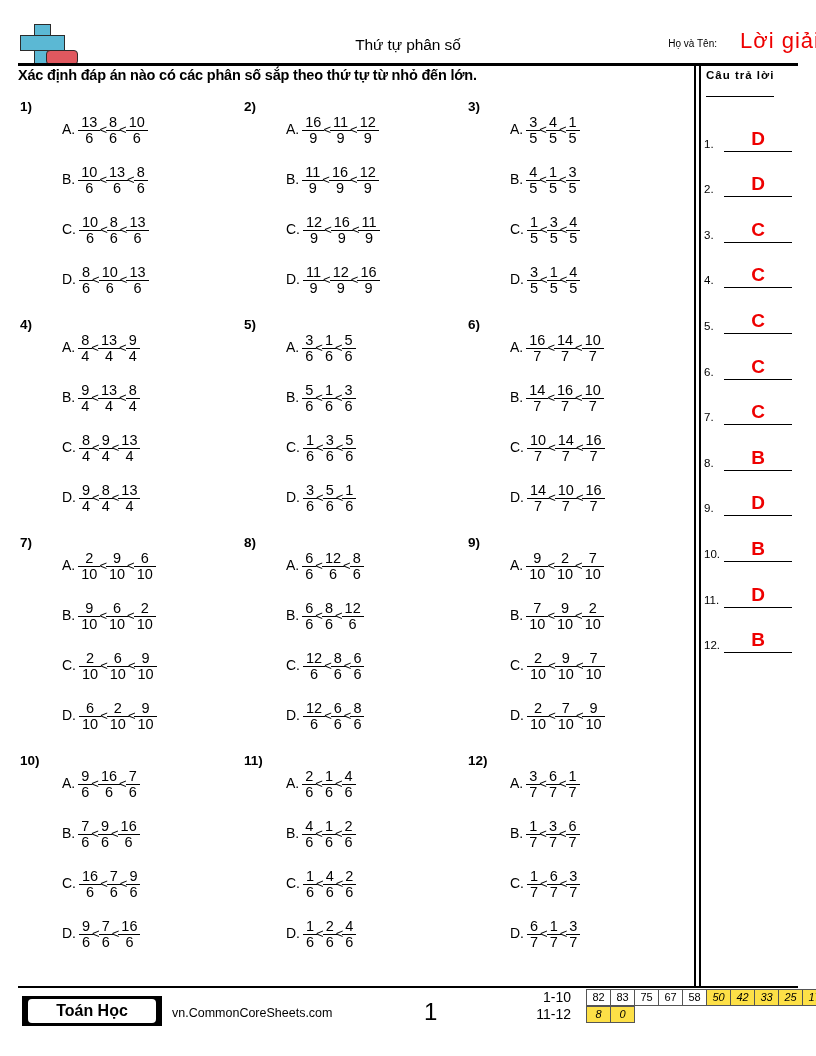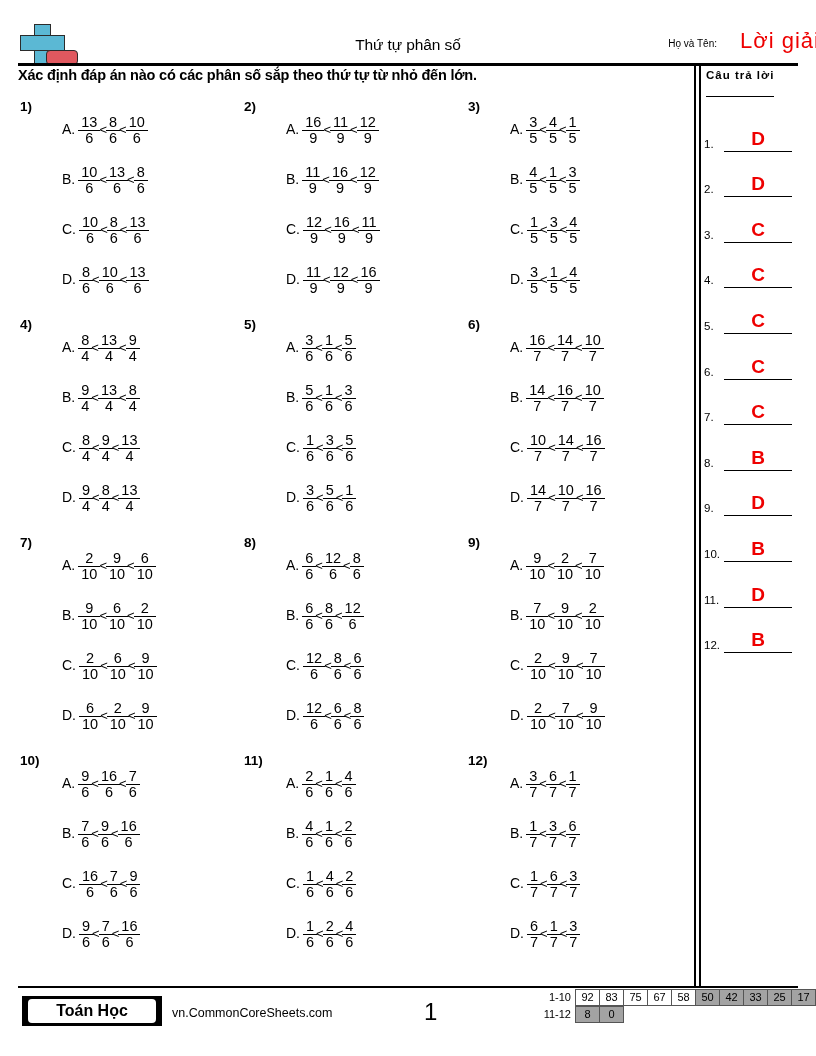--- a/index.html
+++ b/index.html
@@ -251,35 +251,36 @@
     font-size: 11px;
   }
   .score-row {
     display: flex;
     align-items: stretch;
     height: 17px;
   }
   .score-label {
     width: 40px;
     text-align: right;
-    padding-right: 5px;
-    font-size: 11px;
+    padding-right: 16px;
+    font-size: 14px;
     line-height: 17px;
   }
   .score-cell {
     width: 23px;
     border: 1px solid #555555;
     margin-left: -1px;
     text-align: center;
     line-height: 15px;
     font-size: 11px;
     background: #ffffff;
   }
   .score-cell.hl {
-    background: #a3a3a3;
+    background: #fde047;
+    font-style: italic;
   }
 </style>
 </head>
 <body>
 
 <div id="header">
   <div id="logo-mark">
     <div class="cross-v"></div>
     <div class="cross-h"></div>
     <div class="pill-red"></div>
@@ -1237,21 +1238,21 @@
 
 <div id="footer-rule"></div>
 <div id="brand-box">
   <div id="brand-pill">Toán Học</div>
 </div>
 <div id="site-url">vn.CommonCoreSheets.com</div>
 <div id="page-number">1</div>
 <div id="score-table">
     <div class="score-row">
       <div class="score-label">1-10</div>
-      <div class="score-cell">92</div>
+      <div class="score-cell">82</div>
       <div class="score-cell">83</div>
       <div class="score-cell">75</div>
       <div class="score-cell">67</div>
       <div class="score-cell">58</div>
       <div class="score-cell hl">50</div>
       <div class="score-cell hl">42</div>
       <div class="score-cell hl">33</div>
       <div class="score-cell hl">25</div>
       <div class="score-cell hl">17</div>
     </div>

